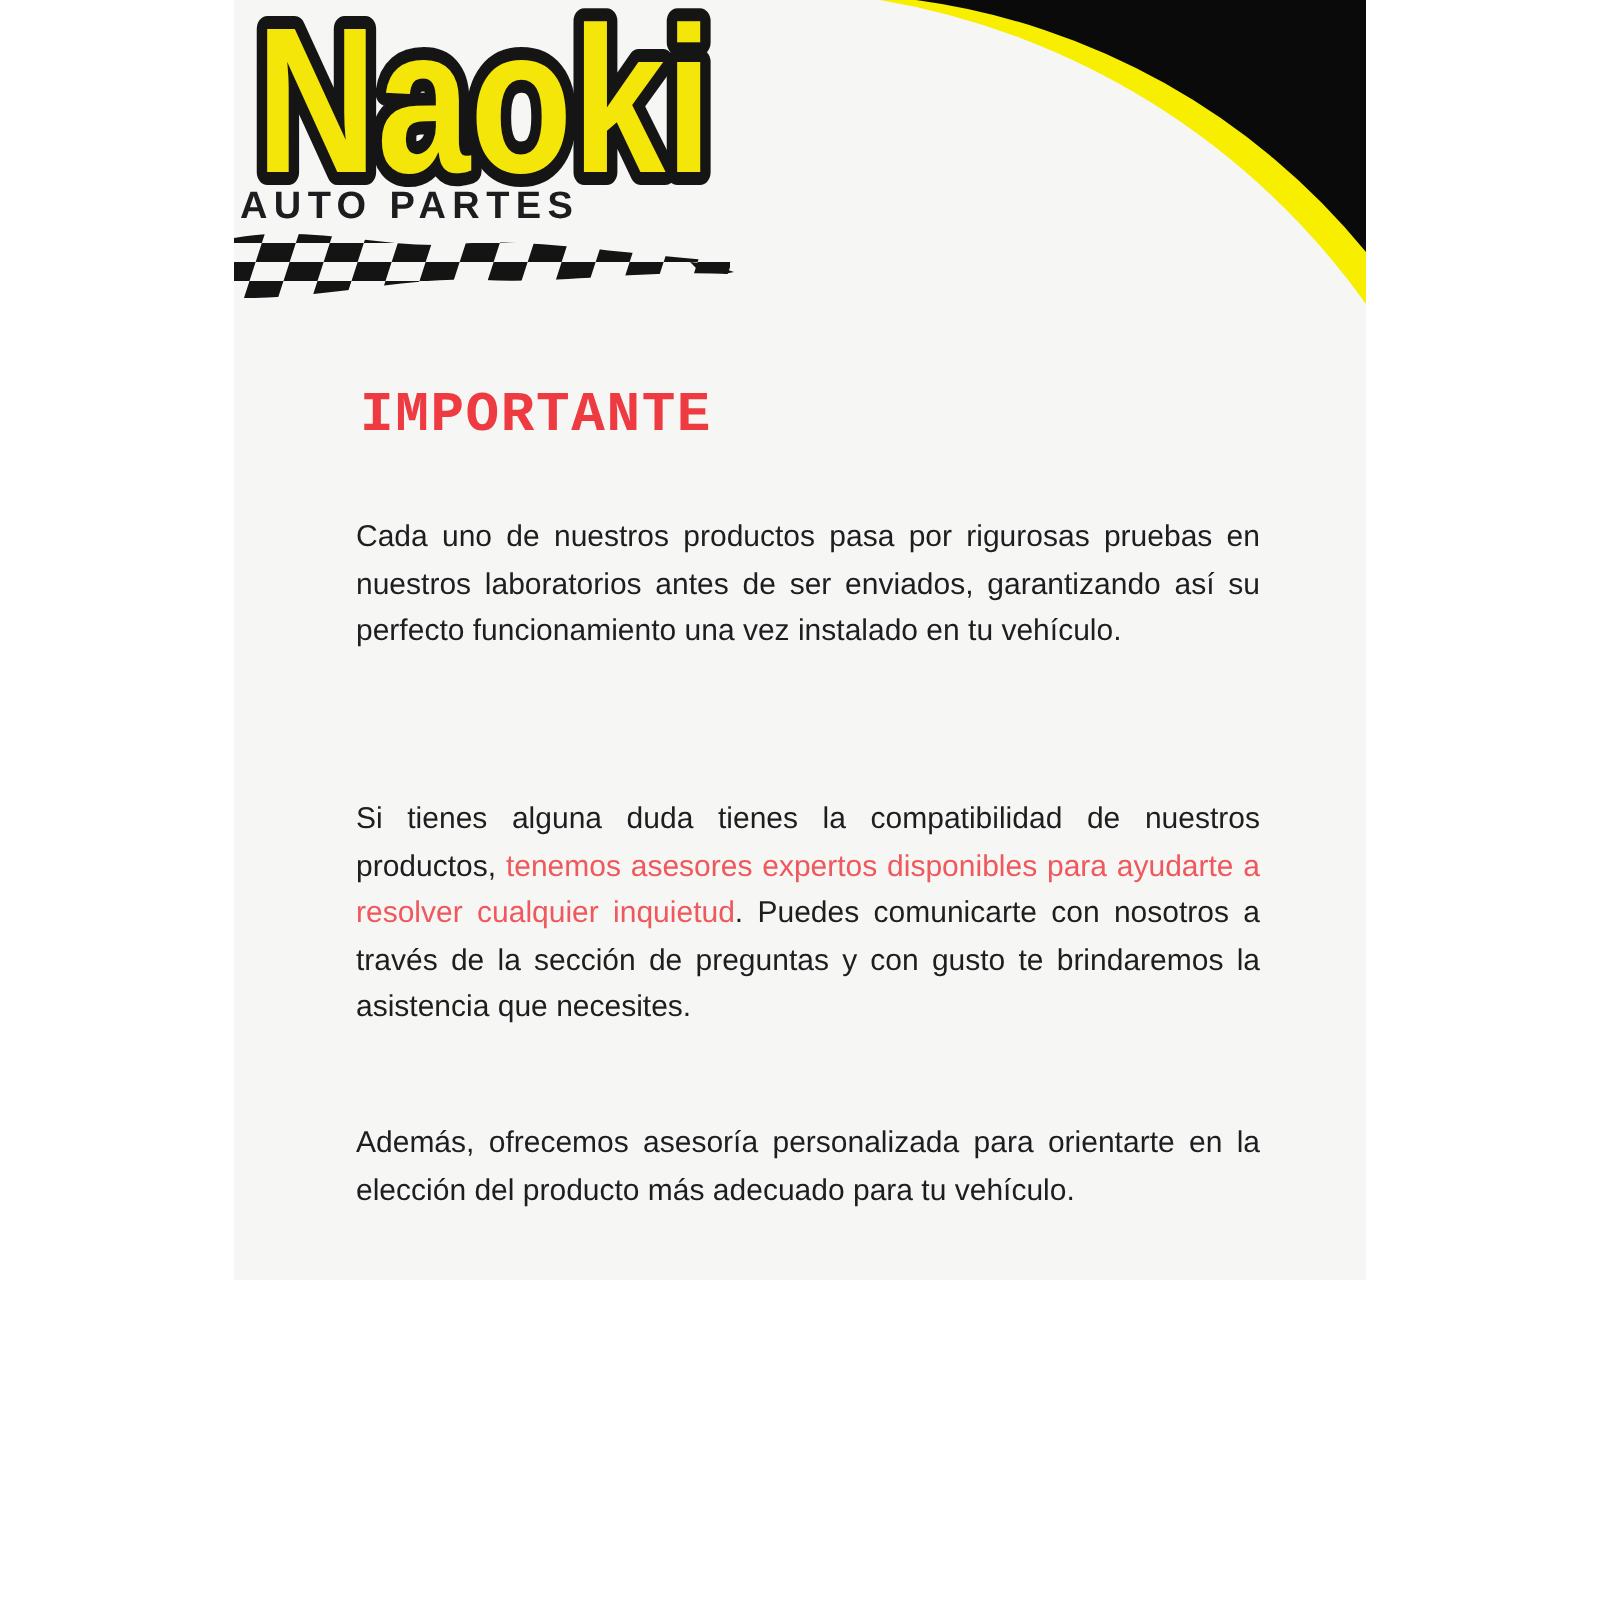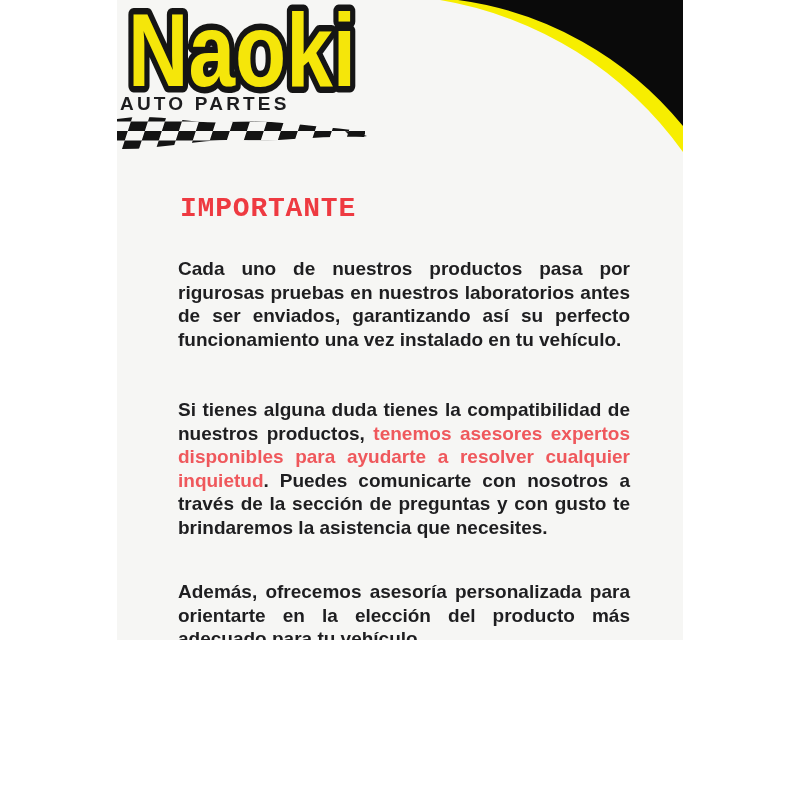--- a/index.html
+++ b/index.html
@@ -30,27 +30,27 @@
   }
 
   .section-title{
     position:absolute;left:63px;top:193px;margin:0;
     font-size:28px;font-weight:bold;letter-spacing:0.8px;
     color:var(--accent_red,#ee3a41);
     font-family:Liberation Mono, monospace;
   }
   .para{
     position:absolute;left:61px;width:452px;margin:0;
-    font-size:19px;line-height:23.5px;font-weight:bold;
+    font-size:15px;line-height:23.5px;font-weight:normal;
     color:var(--text_black,#1e1e20);
     text-align:justify;
   }
   .para-1{top:257px;}
   .para-2{top:398px;}
-  .para-3{top:580px;}
+  .para-3{top:560px;}
   .red-inline{color:var(--inline_red,#ef585c);}
 </style>
 </head>
 <body>
 
 <div class="canvas">
   <div class="content">
 
     <svg class="bg-deco" viewBox="0 0 566 800" aria-hidden="true">
       <defs>

